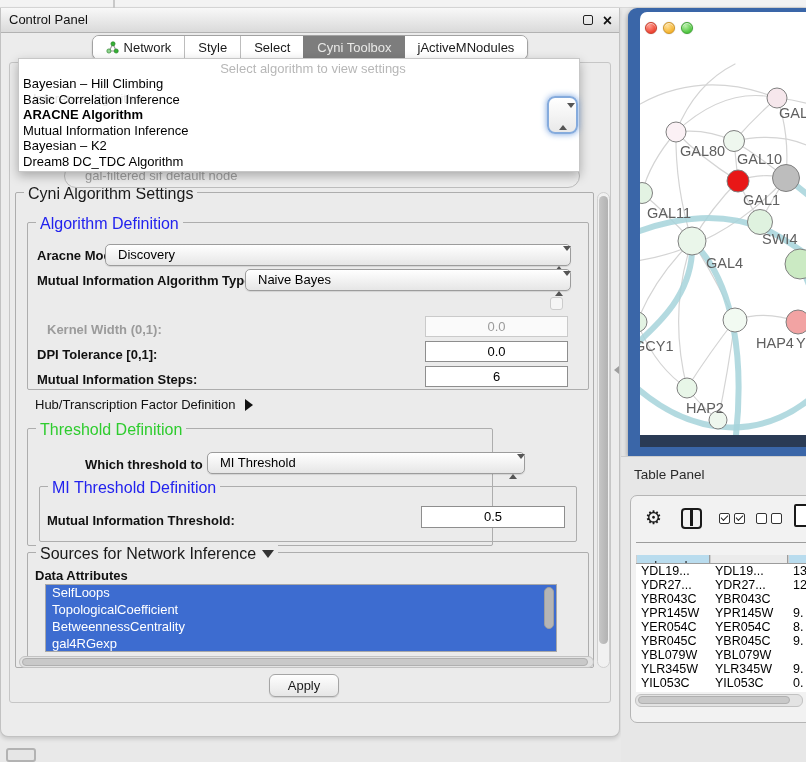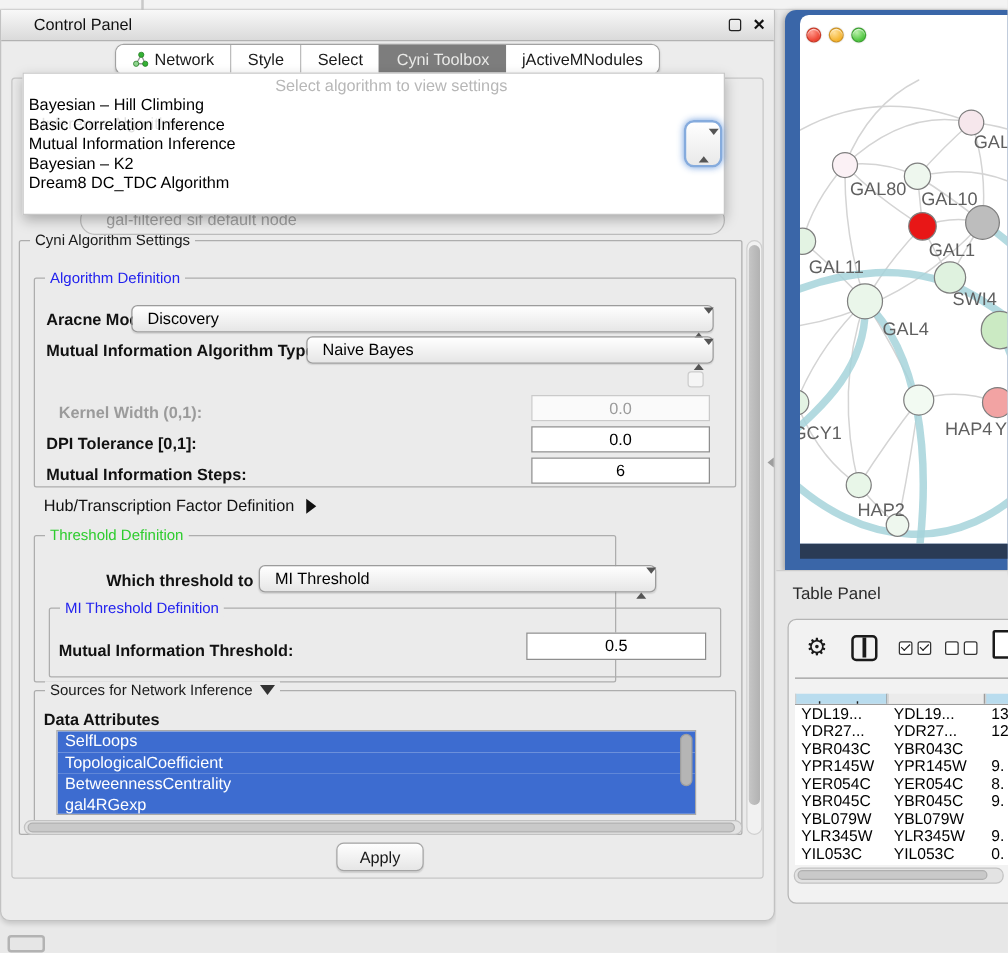--- a/index.html
+++ b/index.html
@@ -10,21 +10,21 @@
   
   .top-strip { left:0; top:0; width:806px; height:8px; background:#f3f3f3; border-bottom:1px solid #d8d8d8; }
   .top-tick { left:113px; top:0; width:2px; height:8px; background:#c9c9c9; }
 
   
   .cp-window { left:0; top:8px; width:620px; height:729px; background:#ececec;
     border:1px solid #c2c2c2; border-top:none; border-radius:0 0 8px 8px;
     box-shadow:0 2px 4px rgba(0,0,0,.15); }
   .cp-titlebar { left:0; top:0; right:0; height:25px;
     background:linear-gradient(#f8f8f8,#dadada); border-bottom:1px solid #b2b2b2;
-    font-size:13px; line-height:24px; padding-left:26px; color:#111; }
+    font-size:13px; line-height:24px; padding-left:8px; color:#111; }
   .float-ico { right:26px; top:7px; width:10px; height:10px; border:1.6px solid #222; border-radius:2px; }
   .close-ico { right:7px; top:1px; font-size:16px; font-weight:bold; color:#111; line-height:23px; }
 
   
   .seg { display:flex; justify-content:center; }
   .seg-inner { display:inline-flex; border:1px solid #a2a2a2; border-radius:7px; overflow:hidden;
     background:#fff; box-shadow:0 1px 2px rgba(0,0,0,.18); }
   .tab { font-size:13px; padding:4px 13px; background:#fff; display:flex; align-items:center; gap:5px; white-space:nowrap; }
   .tab + .tab { border-left:1px solid #bdbdbd; }
   .tab.sel { background:var(--tab_selected); color:#e9e9e7; border-left-color:var(--tab_selected); }
@@ -48,21 +48,21 @@
   .ghost-combo { left:63px; top:156px; width:516px; height:24px; border:1px solid #bcbcbc;
     border-radius:12px; background:#ededed; z-index:5; font-size:13px; line-height:22px;
     padding-left:20px; color:#a0a0a0; }
   .combo-end { left:546px; top:88px; width:31px; height:38px; border:2px solid #85abdd;
     border-radius:8px; background:linear-gradient(#ffffff,#e9e9e9);
     box-shadow:0 0 6px rgba(100,150,220,.9); z-index:60; }
 
   
   .grp { border:1px solid #adadad; border-radius:2px; }
   .legend { position:absolute; top:-8px; left:8px; background:#ebebeb; padding:0 4px;
-    font-size:12px; color:#1a1a1a; display:flex; align-items:center; gap:6px; }
+    font-size:16px; color:#1a1a1a; display:flex; align-items:center; gap:6px; }
   .legend.blue { color:var(--title_blue); }
   .legend.green { color:var(--title_green); }
 
   .lbl { font-size:13px; font-weight:bold; color:#111; white-space:nowrap; }
   .lbl.dis { color:#9b9b9b; }
 
   .combo { height:22px; border:1px solid #9c9c9c; border-radius:5px;
     background:linear-gradient(#ffffff,#e6e6e6); box-shadow:0 1px 1px rgba(0,0,0,.1);
     font-size:13px; line-height:20px; padding-left:12px; color:#000; }
   .spin { position:absolute; right:8px; top:4px; width:7px; }
@@ -250,20 +250,21 @@
     </div>
 
   <div class="abs btn" style="left:268px; top:666px; width:70px; height:23px;">Apply</div>
 
 
   <div class="abs popup">
     <div class="popup-ph">Select algorithm to view settings</div>
     <div id="algo-items">
         <div class="popup-item">Bayesian – Hill Climbing</div>
         <div class="popup-item">Basic Correlation Inference</div>
+        <div class="popup-item bold">ARACNE Algorithm</div>
         <div class="popup-item">Mutual Information Inference</div>
         <div class="popup-item">Bayesian – K2</div>
         <div class="popup-item">Dream8 DC_TDC Algorithm</div>
       </div>
     <span class="ghost-grp-label">Inference Algorithm</span>
   </div>
   <div class="abs ghost-combo">
     <span>gal-filtered sif default node</span>
   </div>
   <div class="abs combo-end">

